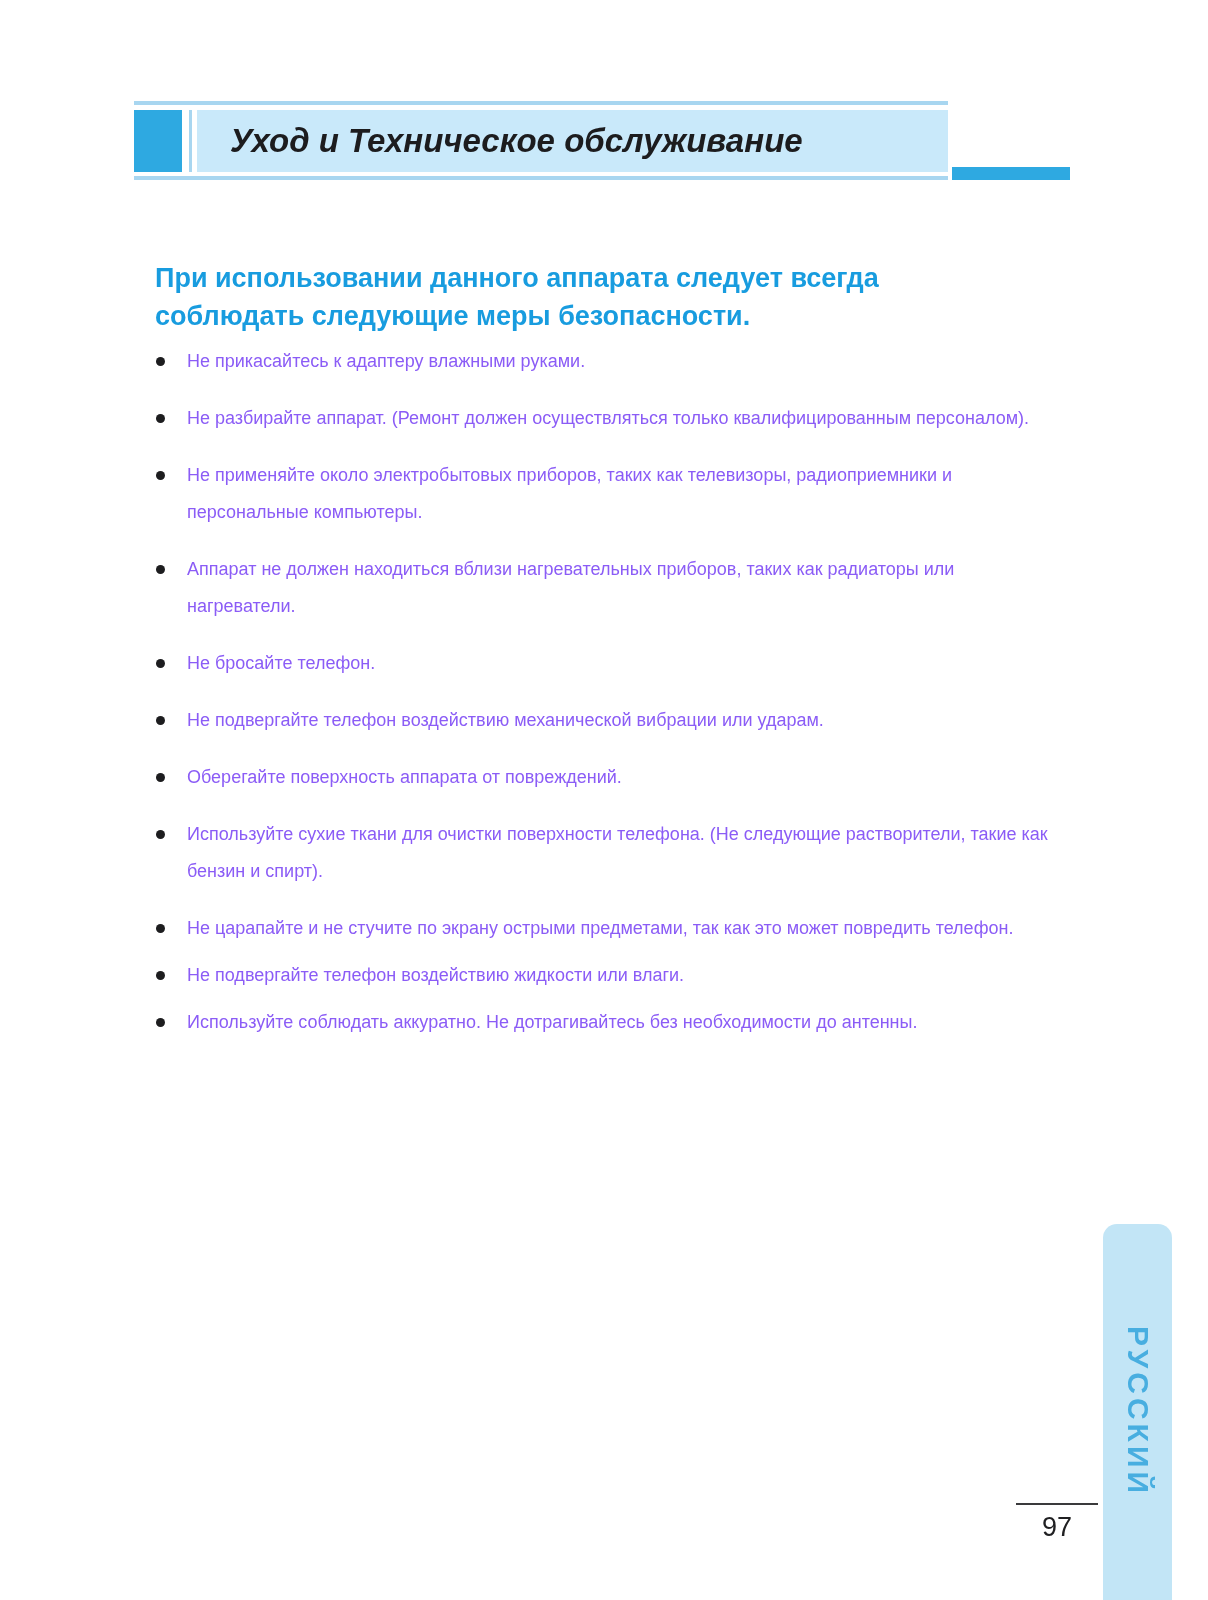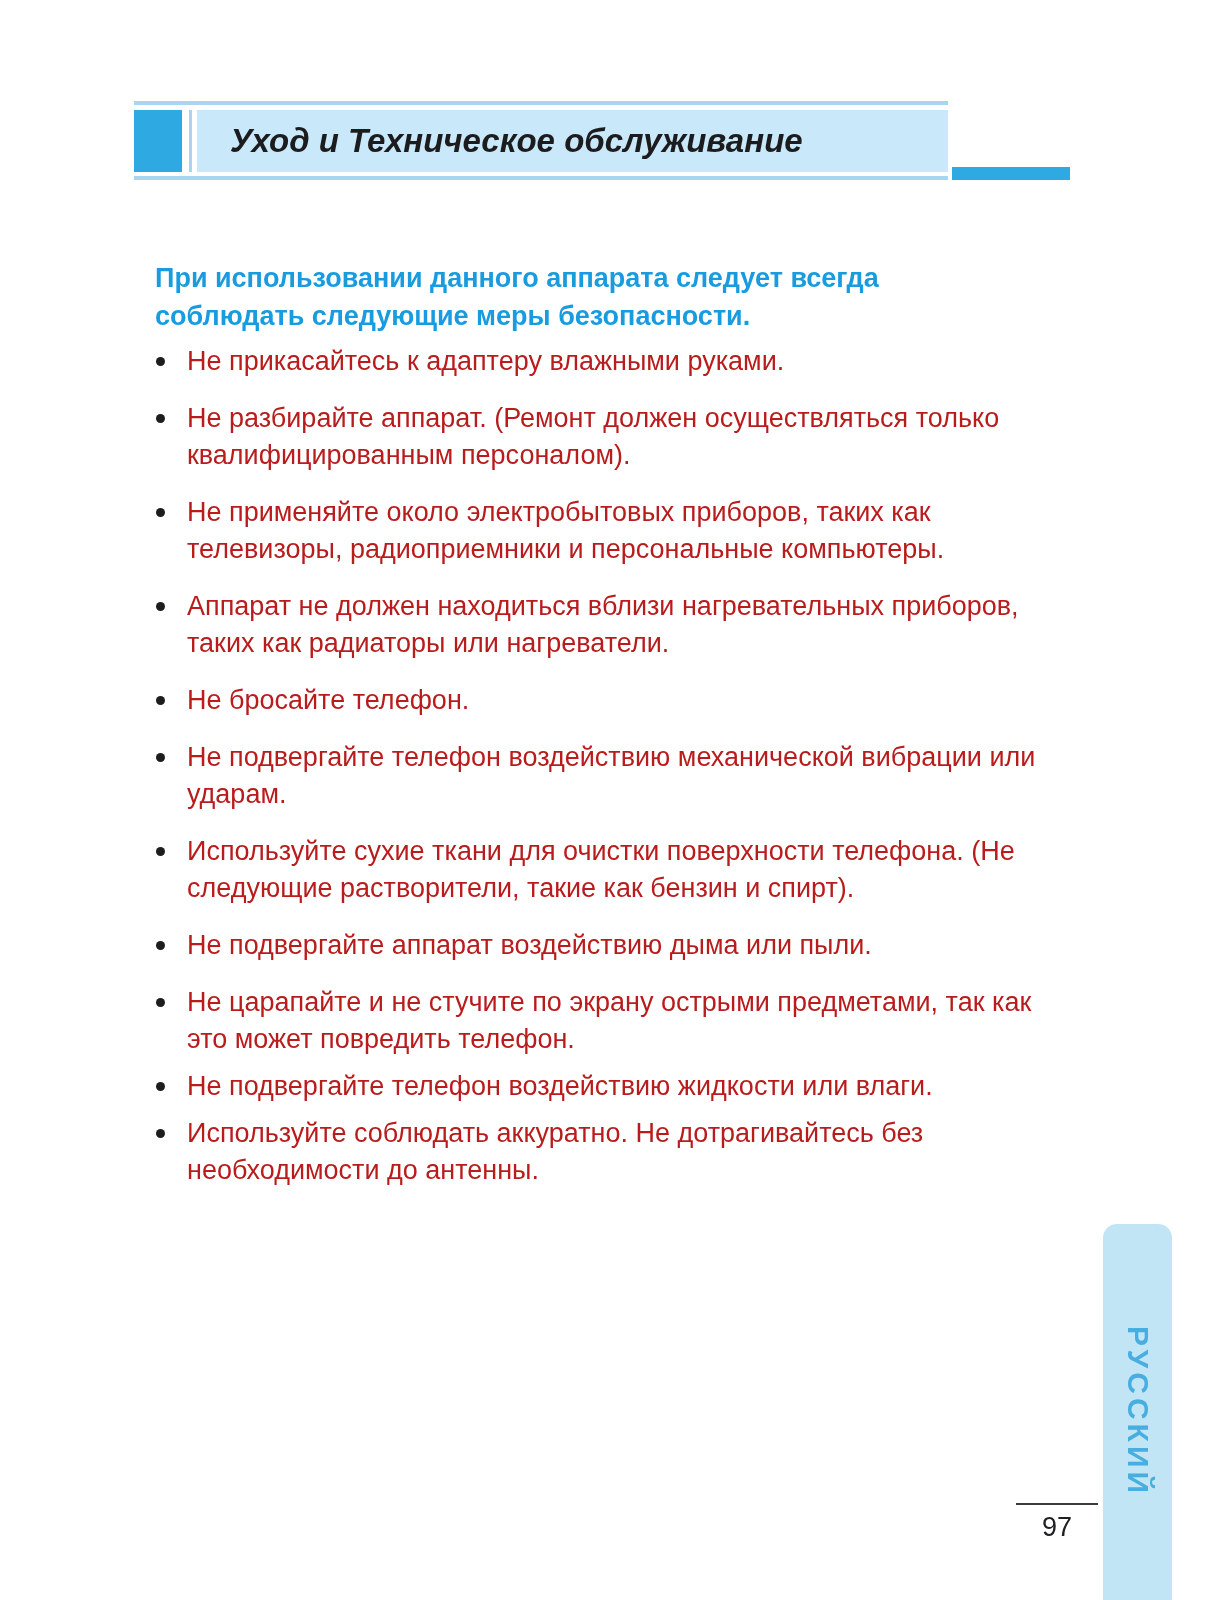--- a/index.html
+++ b/index.html
@@ -65,23 +65,23 @@
   .bullets {
     position: absolute; left: 143px; top: 343px;
     width: 905px;
     margin: 0; padding: 0;
     list-style: none;
   }
   .bullets li {
     position: relative;
     padding-left: 44px;
     margin-bottom: 20px;
-    font-size: 27px;
+    font-size: 18px;
     line-height: 37px;
-    color: #b91c1c;
+    color: #8b5cf6;
   }
   .bullets li:nth-child(n+9) { margin-bottom: 10px; }
   .bullets .dot {
     position: absolute; left: 13px; top: 14px;
     width: 9px; height: 9px;
     border-radius: 50%;
     background: #1d1d1f;
   }
 
   
@@ -155,25 +155,25 @@
     <li>
       <span class="dot"></span>
       <span>Не бросайте телефон.</span>
     </li>
     <li>
       <span class="dot"></span>
       <span>Не подвергайте телефон воздействию механической вибрации или ударам.</span>
     </li>
     <li>
       <span class="dot"></span>
-      <span>Используйте сухие ткани для очистки поверхности телефона. (Не следующие растворители, такие как бензин и спирт).</span>
+      <span>Оберегайте поверхность аппарата от повреждений.</span>
     </li>
     <li>
       <span class="dot"></span>
-      <span>Не подвергайте аппарат воздействию дыма или пыли.</span>
+      <span>Используйте сухие ткани для очистки поверхности телефона. (Не следующие растворители, такие как бензин и спирт).</span>
     </li>
     <li>
       <span class="dot"></span>
       <span>Не царапайте и не стучите по экрану острыми предметами, так как это может повредить телефон.</span>
     </li>
     <li>
       <span class="dot"></span>
       <span>Не подвергайте телефон воздействию жидкости или влаги.</span>
     </li>
     <li>

